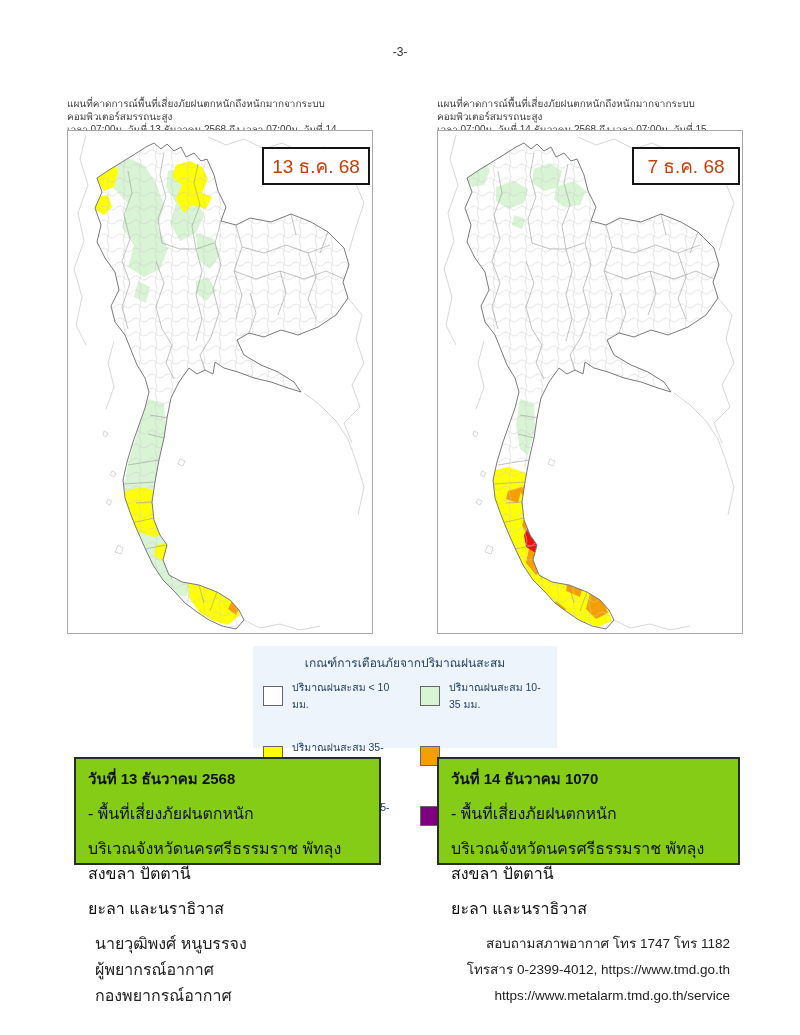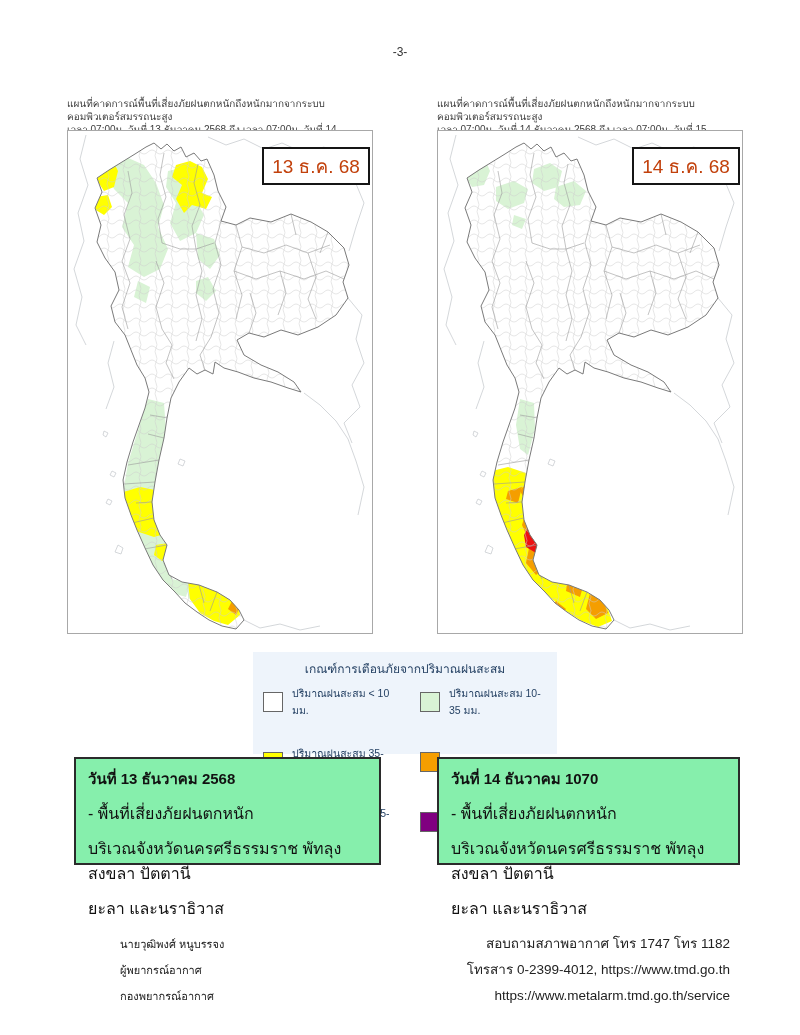--- a/index.html
+++ b/index.html
@@ -11,33 +11,33 @@
     font-size:12px; color:#333; }
   .map-block { position:absolute; top:97px; width:304px; }
   .map-title { font-size:10px; line-height:13px; color:#3c3c3c; height:29px; }
   .map-panel { position:relative; margin-top:4px; width:304px; height:502px;
     border:1px solid #a8a8a8; background:#fff; box-sizing:content-box; }
   .map-panel svg { position:absolute; left:0; top:0; width:100%; height:100%; }
   .date-box { position:absolute; top:16px; right:2px; width:104px; height:34px;
     border:2px solid #151515; background:#fff; display:flex; align-items:center;
     justify-content:center; font-size:19px; color:#c2410c; }
   .legend { position:absolute; left:253px; top:646px; width:304px; height:102px;
-    background:#eef4fb; box-sizing:border-box;margin-top:6px; }
+    background:#eef4fb; box-sizing:border-box; }
   .legend-title { text-align:center; font-size:12px; color:#1f3c5f; padding-top:7px; }
   .legend-grid { display:grid; grid-template-columns:1fr 1fr; padding:7px 6px 0 10px;
     row-gap:8px; column-gap:4px;gap:26px; }
   .legend-item { display:flex; align-items:center; gap:9px; font-size:10.5px; color:#1f3c5f; }
   .legend-swatch { width:20px; height:20px; border:1px solid #666; box-sizing:border-box;
     flex:0 0 auto; }
   .note-box { position:absolute; top:757px; height:108px; border:2px solid #2b2b2b;
-    background:#86efac; box-sizing:border-box; padding:8px 12px 0 12px; }
+    background:#84cc16; box-sizing:border-box; padding:8px 12px 0 12px; }
   .note-title { font-size:15px; font-weight:bold; color:#111; }
   .note-line { font-size:16px; color:#111; margin-top:10px; }
-  .footer-left { position:absolute; left:95px; top:931px; font-size:11px;
-    color:#222; line-height:26px;margin-left:25px; }
+  .footer-left { position:absolute; left:95px; top:931px; font-size:16px;
+    color:#222; line-height:26px; }
   .footer-right { position:absolute; right:70px; top:931px; text-align:right;
     font-size:13.5px; color:#222; line-height:26px; }
 </style>
 </head>
 <body>
 
 <div class="page">
 
   <div class="page-number">-3-</div>
 
@@ -200,21 +200,21 @@
             <path d="M90,386 L64,392" fill="none" stroke="#9b9b9b" stroke-width="0.6"></path>
             <path d="M99,414 L76,418" fill="none" stroke="#9b9b9b" stroke-width="0.6"></path>
             <path d="M96,432 L104,448" fill="none" stroke="#9b9b9b" stroke-width="0.6"></path>
             <path d="M100,287 L82,284" fill="none" stroke="#9b9b9b" stroke-width="0.6"></path>
             <path d="M131,454 L136,472" fill="none" stroke="#9b9b9b" stroke-width="0.6"></path>
             <path d="M149,461 L142,480" fill="none" stroke="#9b9b9b" stroke-width="0.6"></path>
           </g>
           <path d="M86,12 L93,18 L99,13 L106,20 L113,16 L118,26 L126,22 L133,30 L139,28 L146,44 L150,60 L158,76 L153,90 L168,94 L182,87 L203,91 L223,83 L243,91 L260,101 L276,117 L281,134 L275,151 L280,167 L268,184 L250,196 L230,204 L213,199 L196,206 L181,202 L169,209 L176,224 L193,234 L210,241 L226,251 L233,261 L220,257 L203,251 L186,247 L170,241 L156,237 L147,231 L145,243 L137,239 L129,243 L121,237 L111,251 L103,267 L99,287 L96,307 L91,329 L87,351 L84,371 L86,389 L92,404 L99,414 L95,429 L101,444 L114,451 L131,454 L149,461 L162,469 L171,479 L176,489 L168,498 L154,495 L141,489 L129,481 L117,472 L107,461 L95,449 L85,434 L77,417 L69,399 L63,384 L57,367 L55,349 L59,331 L65,311 L71,294 L77,277 L81,261 L77,247 L69,234 L63,219 L57,204 L47,191 L43,175 L51,159 L47,141 L37,127 L29,111 L33,94 L27,77 L34,61 L29,47 L41,39 L54,31 L67,23 L78,16 Z" fill="none" stroke="#7a7a7a" stroke-width="1"></path>
         </svg>
       <div class="date-box">
-        <span>14 ธ.ค. 68</span>
+        <span>7 ธ.ค. 68</span>
       </div>
     </div>
   </div>
 
   <div class="legend">
     <div class="legend-title">เกณฑ์การเตือนภัยจากปริมาณฝนสะสม</div>
     <div class="legend-grid">
       <div class="legend-item">
         <span class="legend-swatch" style="background-color: rgb(255, 255, 255);"></span>
         <span>ปริมาณฝนสะสม &lt; 10 มม.</span>

